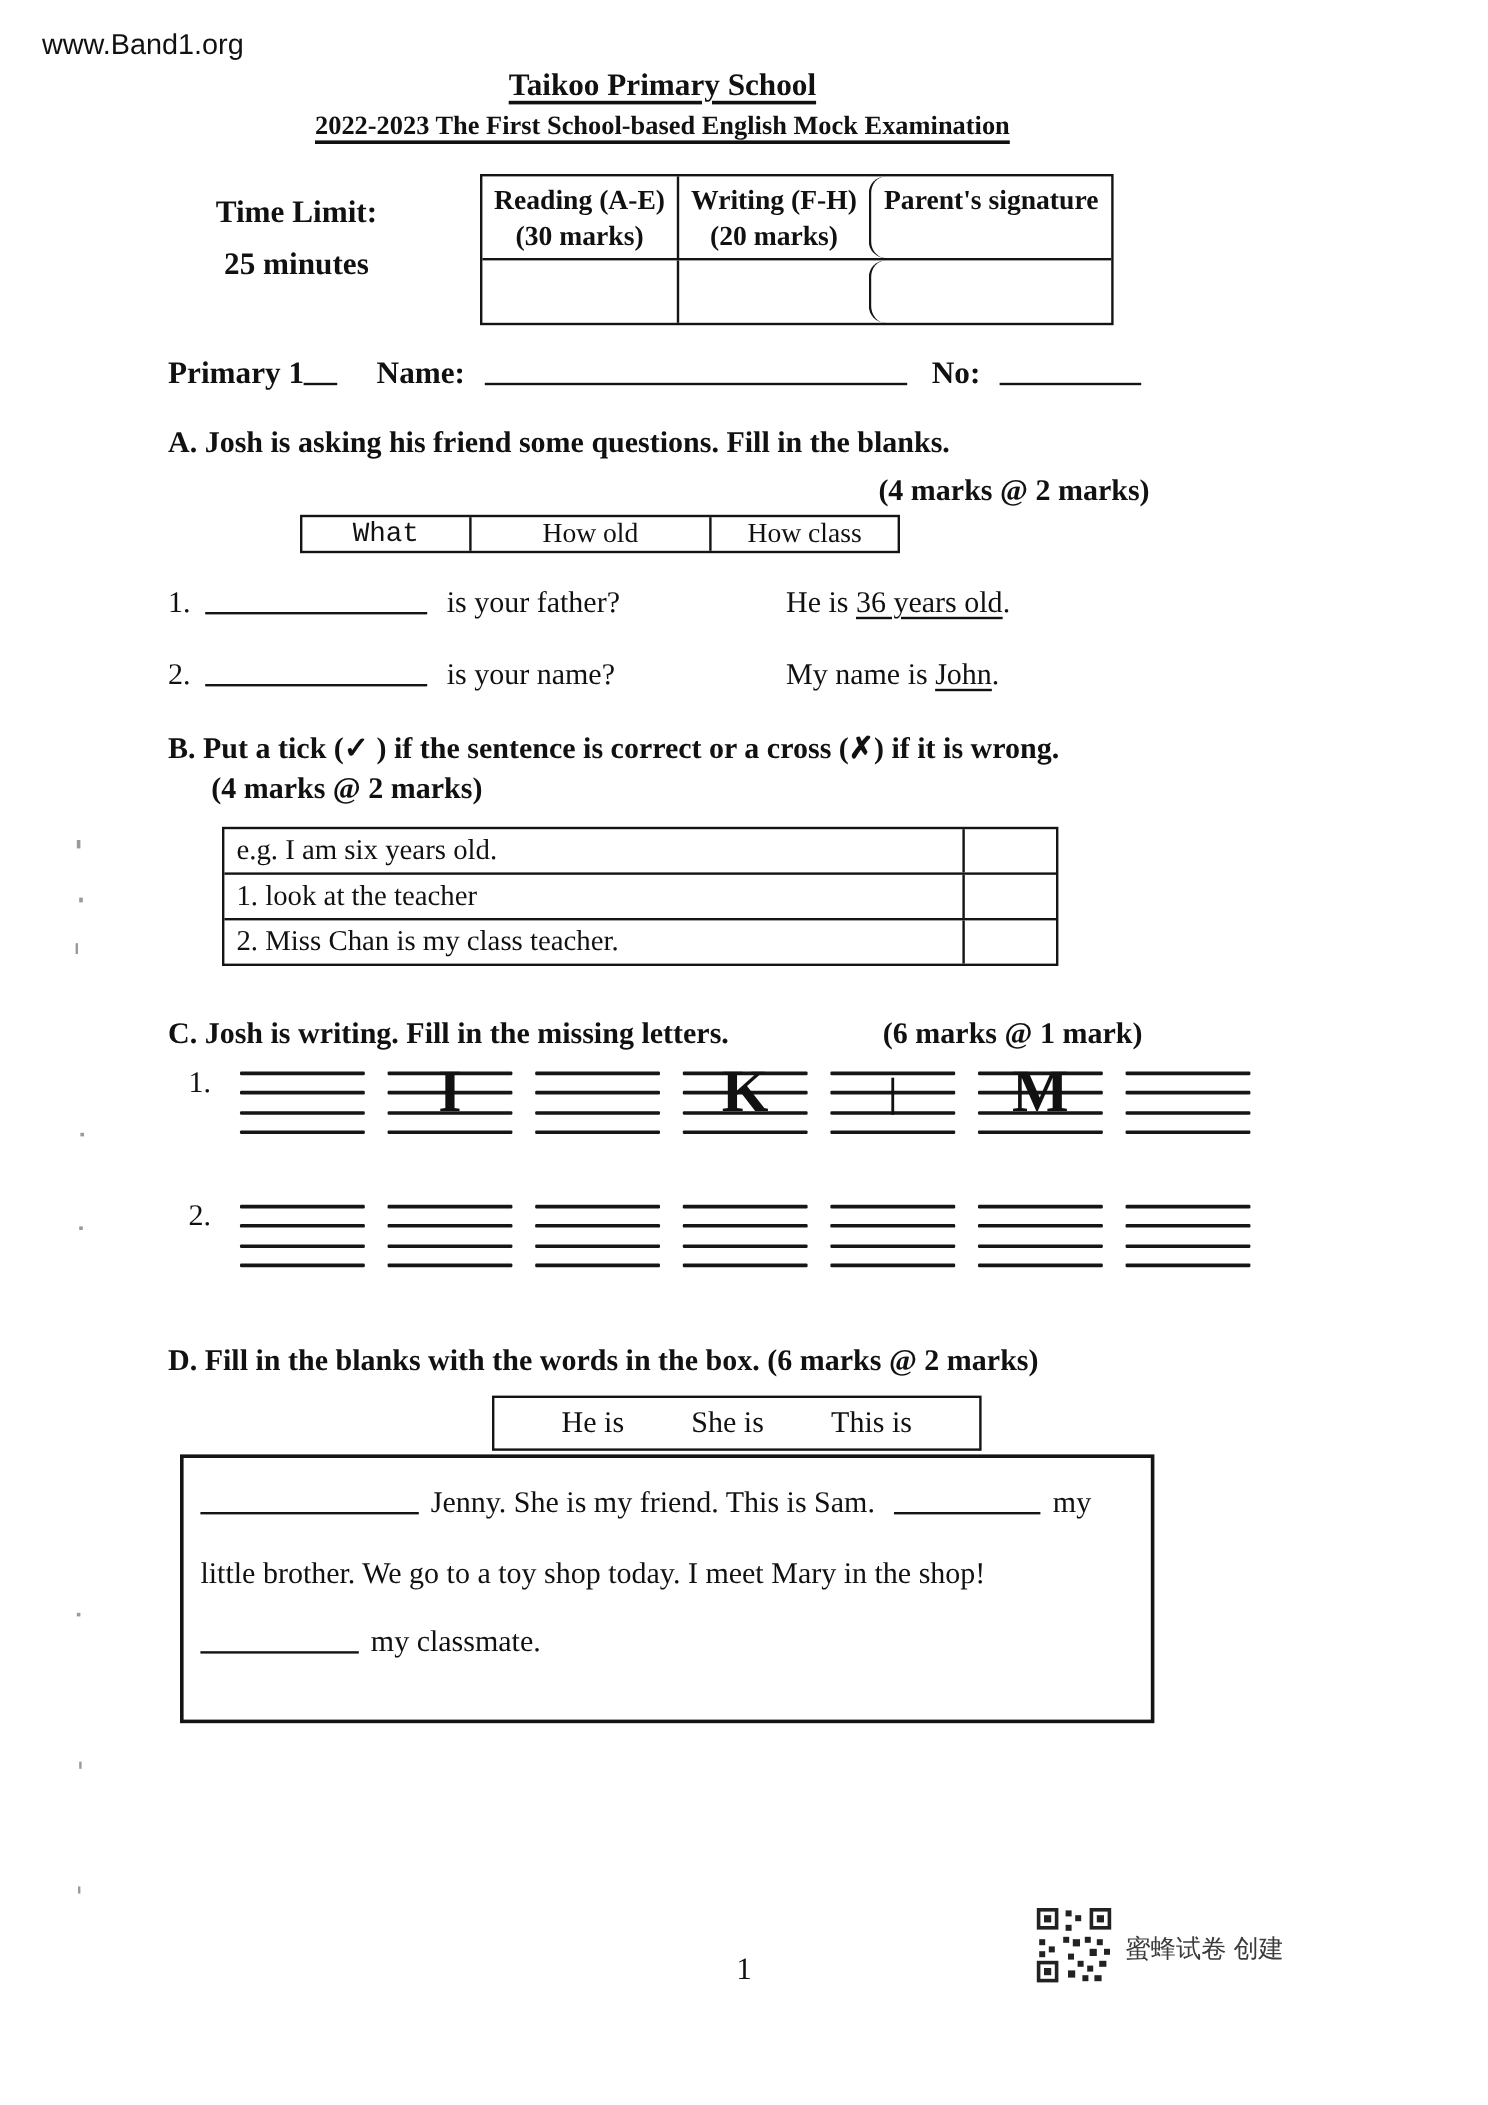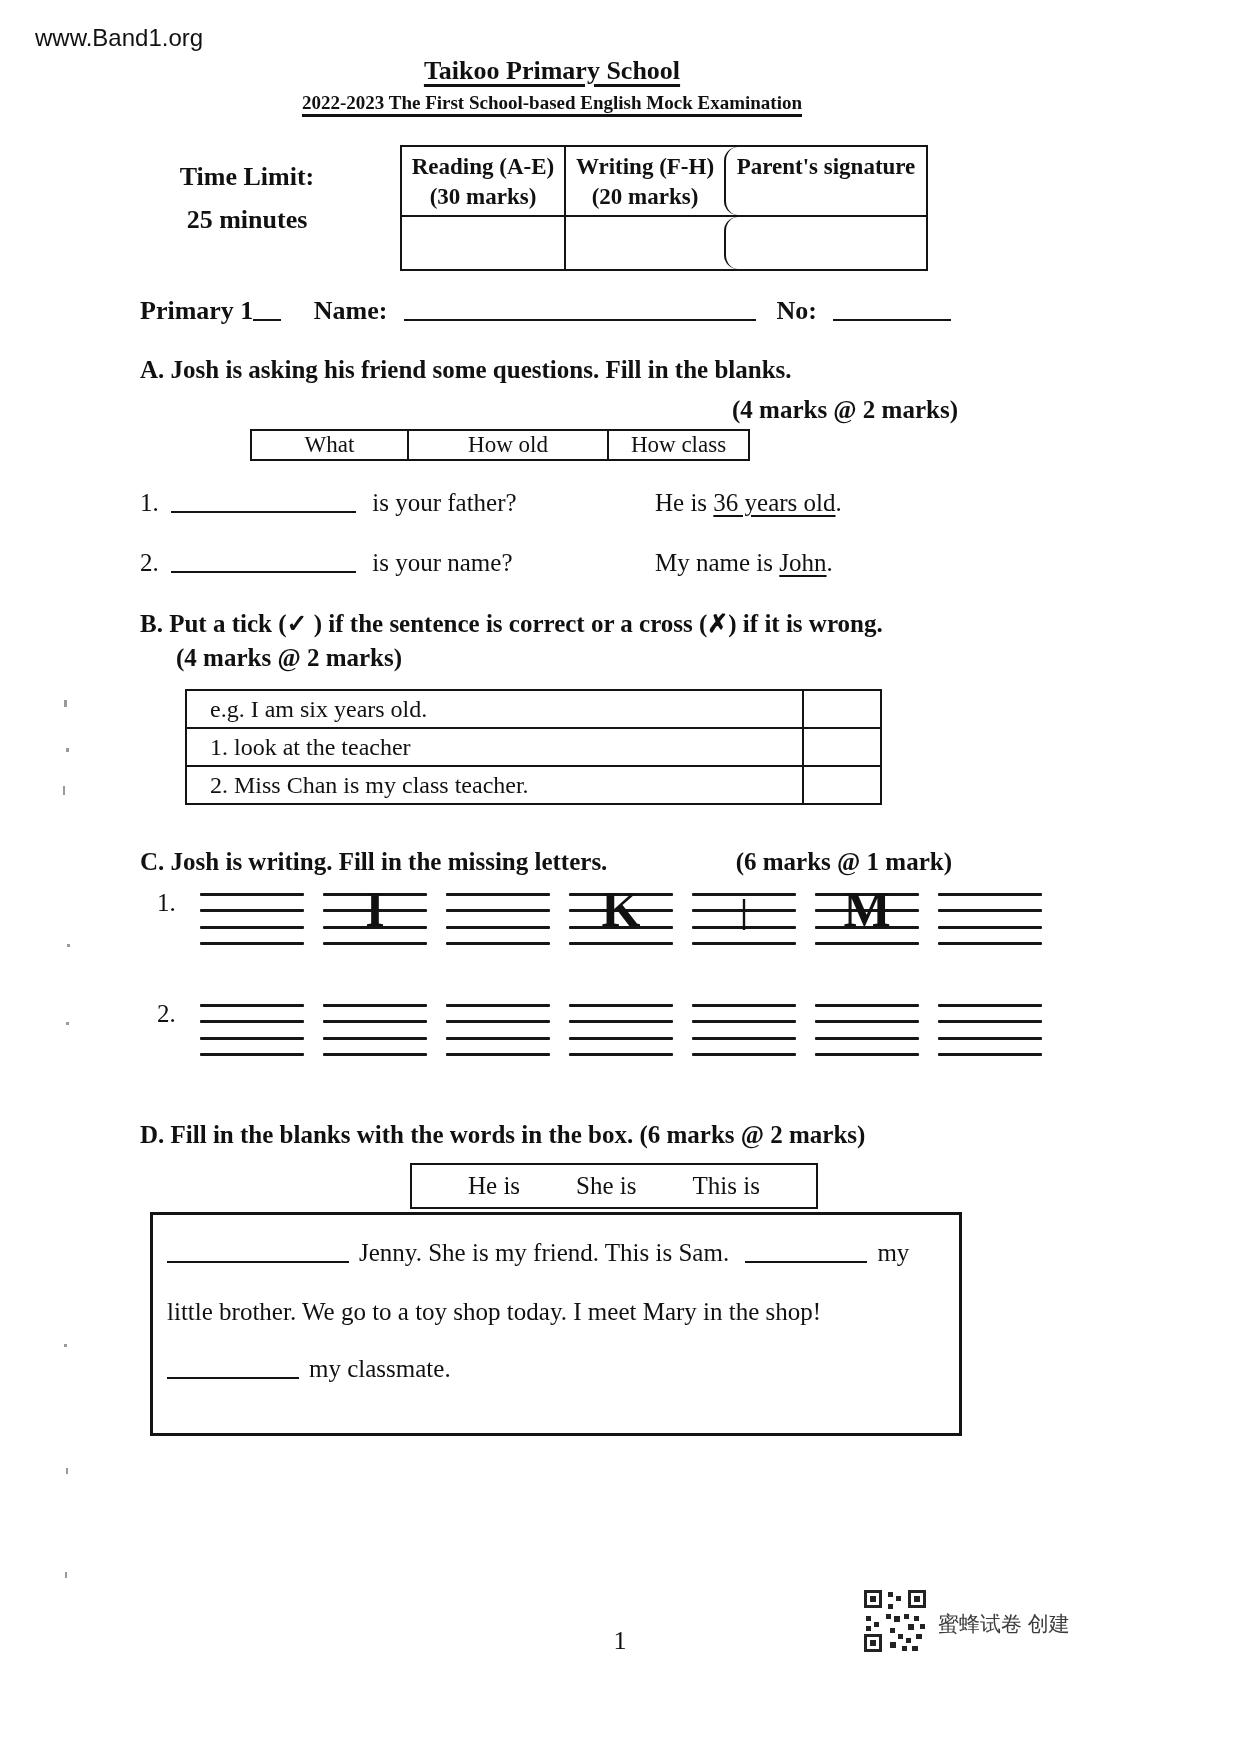--- a/index.html
+++ b/index.html
@@ -12,21 +12,21 @@
   .sans{font-family:"Liberation Sans",sans-serif;}
   .u{text-decoration:underline;text-decoration-thickness:2px;text-underline-offset:4px;}
   .ul2{text-decoration:underline;text-decoration-thickness:2.5px;text-underline-offset:5px;}
   .bl{display:inline-block;border-bottom:2.5px solid #141414;height:18px;vertical-align:-2px;}
 
   
   .watermark{left:35px;top:24px;font-size:24px;}
 
   
   .title{left:0;width:1104px;top:56px;text-align:center;font-size:26px;font-weight:bold;}
-  .subtitle{left:0;width:1104px;top:92px;text-align:center;font-size:19px;font-weight:bold;}
+  .subtitle{left:0;width:1104px;top:92px;text-align:center;font-size:22px;font-weight:bold;}
 
   
   .timelimit{left:152px;top:156px;width:190px;text-align:center;font-weight:bold;font-size:26px;line-height:1.65;}
   .stable{left:400px;top:145px;width:528px;border:2.5px solid #141414;box-sizing:border-box;}
   .srow{display:flex;}
   .shead{height:68px;}
   .sbody{height:52px;border-top:2.5px solid #141414;}
   .scell{box-sizing:border-box;border-left:2.5px solid #141414;display:flex;flex-direction:column;
          align-items:center;justify-content:flex-start;padding-top:5px;font-weight:bold;font-size:23px;line-height:1.3;}
   .scell:first-child{border-left:none;}
@@ -36,29 +36,29 @@
   .student{left:140px;top:296px;font-size:26px;font-weight:bold;white-space:nowrap;}
 
   
   .h{position:absolute;font-weight:bold;font-size:25px;}
   .marks-right{position:absolute;font-weight:bold;font-size:25px;text-align:right;}
 
   
   .wboxA{left:250px;top:429px;width:500px;height:32px;border:2.5px solid #141414;box-sizing:border-box;display:flex;}
   .wcell{box-sizing:border-box;border-left:2.5px solid #141414;display:flex;align-items:center;justify-content:center;font-size:23px;}
   .wcell:first-child{border-left:none;}
-  .wa1{width:155px;}.wa2{width:200px;}.wa3{flex:1;}
+  .wa1{width:139px;font-family:Liberation Mono, monospace;}.wa2{width:200px;}.wa3{flex:1;}
 
   .qline{position:absolute;font-size:25px;white-space:nowrap;}
 
   
   .btable{left:185px;top:689px;width:697px;border:2.5px solid #141414;box-sizing:border-box;}
   .brow{display:flex;border-top:2.5px solid #141414;height:36px;align-items:stretch;}
   .brow:first-child{border-top:none;}
-  .btext{flex:1;display:flex;align-items:center;padding-left:23px;font-size:24px;}
+  .btext{flex:1;display:flex;align-items:center;padding-left:10px;font-size:24px;}
   .bmark{width:76px;border-left:2.5px solid #141414;display:flex;align-items:center;justify-content:center;font-size:22px;}
 
   
   .hw-row{position:absolute;left:157px;display:flex;align-items:flex-start;}
   .hw-num{font-size:25px;width:43px;margin-top:-4px;}
   .hw-cell{position:relative;width:104px;height:52px;margin-right:19px;}
   .hw-line{position:absolute;left:0;right:0;height:3px;background:#161616;border-radius:1px;}
   .l1{top:0;}.l2{top:16px;}.l3{top:33px;}.l4{top:49px;}
   .letter{position:absolute;left:0;right:0;top:-7px;text-align:center;font-size:50px;line-height:46px;font-weight:600;}
   .letter.bar{font-size:34px;line-height:38px;top:0;font-weight:bold;}

